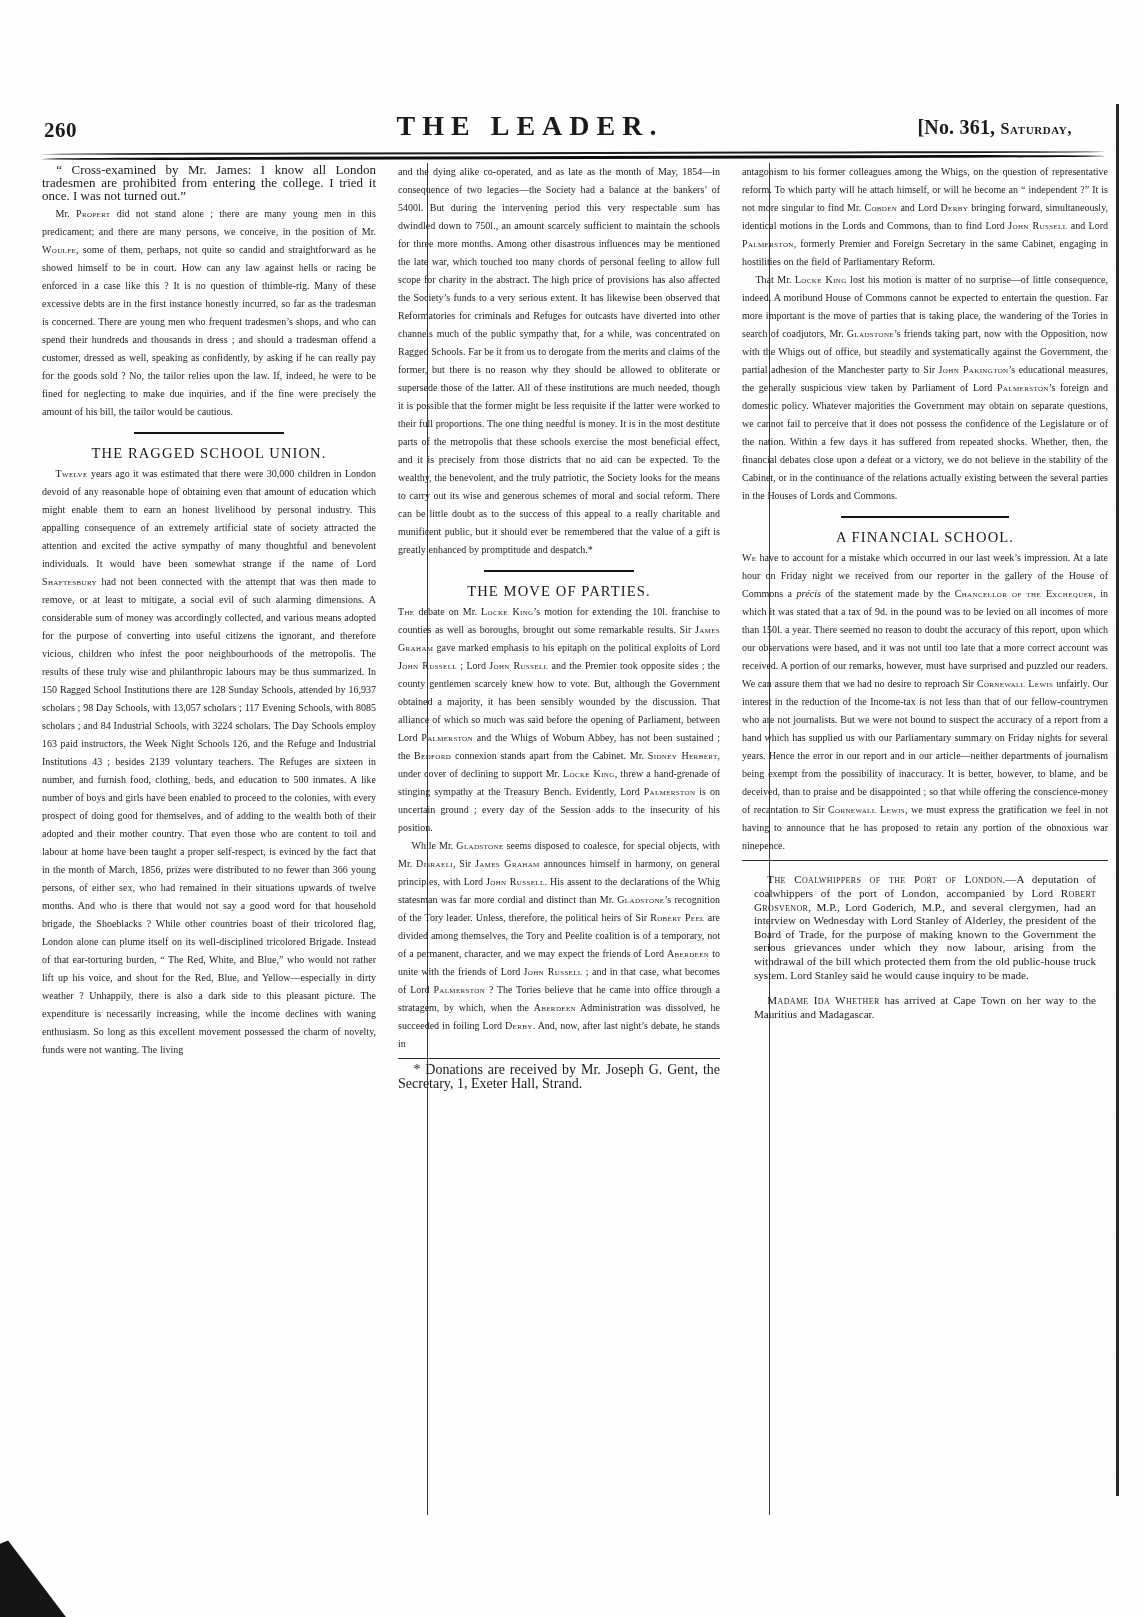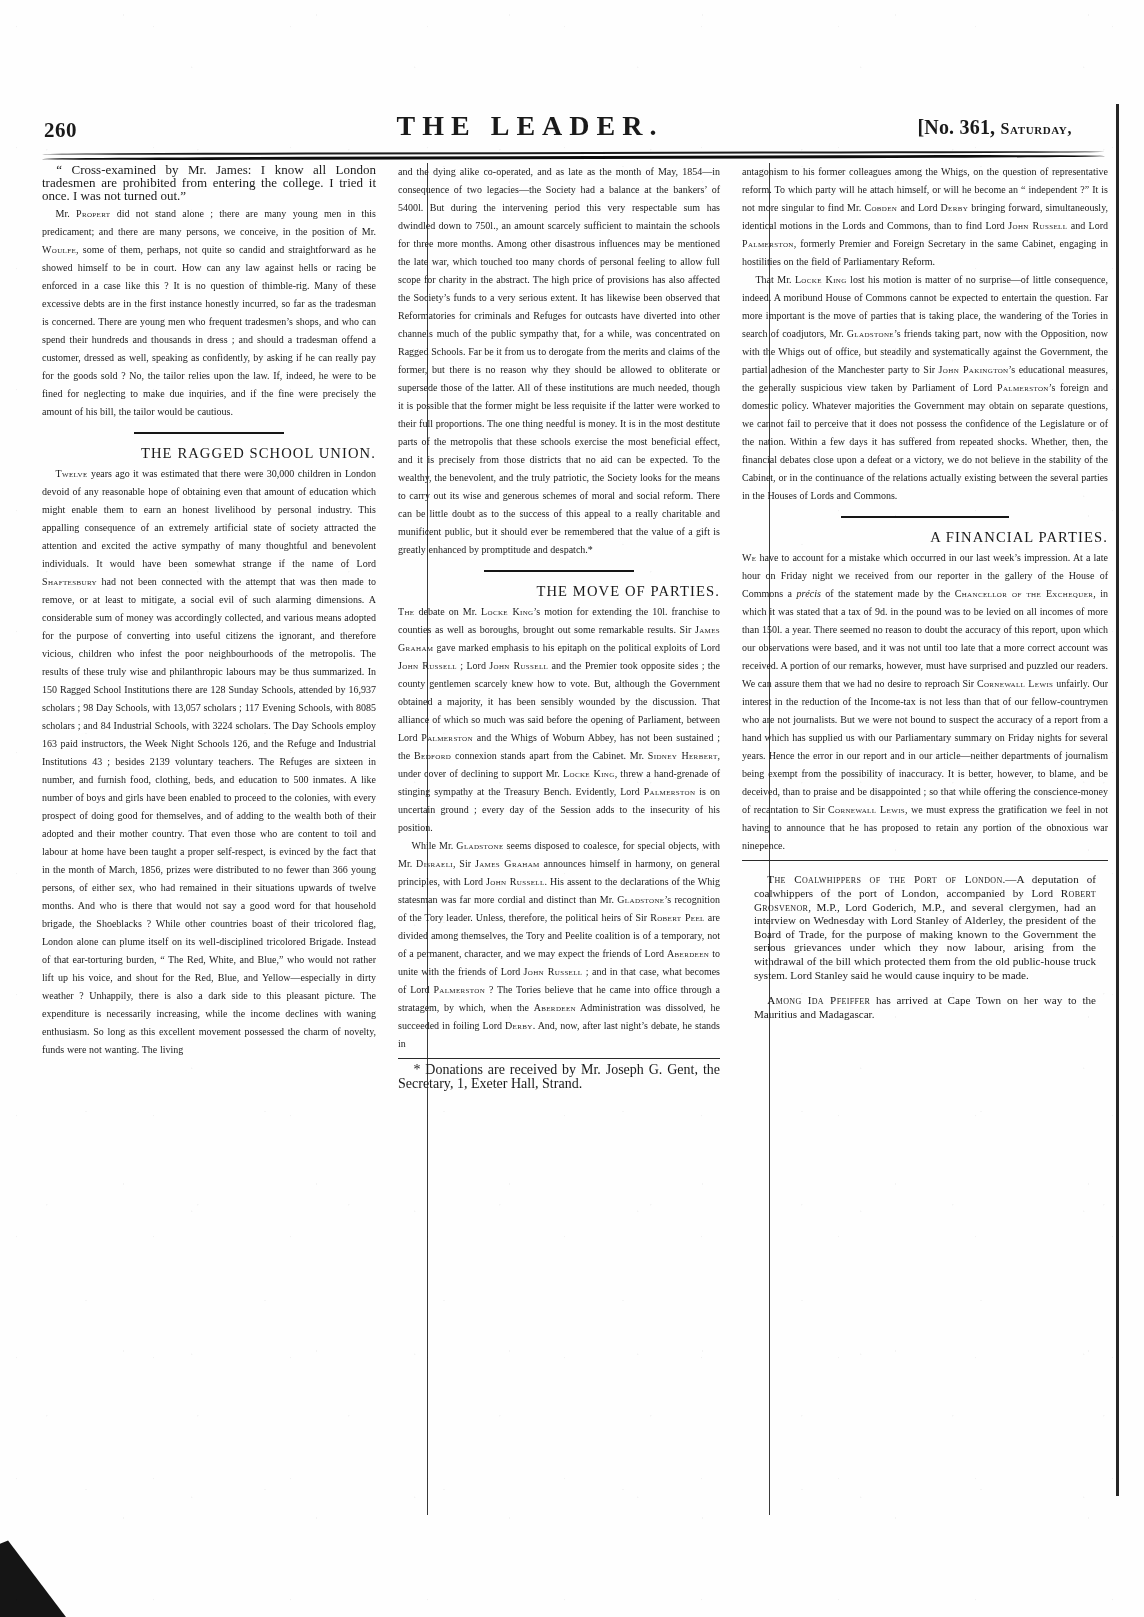--- a/index.html
+++ b/index.html
@@ -174,21 +174,21 @@
     font-variant: small-caps;
     letter-spacing: 0.35px;
   }
   .ital { font-style: italic; }
 
   
   h2.sect {
     margin: 0;
     font-size: 14.6px;
     font-weight: 400;
-    text-align: right;
+    text-align: center;
     letter-spacing: 1.1px;
     padding: 2px 0 3px 0;
   }
 
   .sep-rule {
     width: 150px;
     height: 2px;
     background: #161616;
     margin: 11px auto 9px auto;
   }
@@ -262,26 +262,26 @@
       <div class="short-rule-left"></div>
       <p class="footnote">* Donations are received by Mr. Joseph G. Gent, the Secretary, 1, Exeter Hall, Strand.</p>
     </div>
 
     <div class="col col-3">
       <p class="body noindent">antagonism to his former colleagues among the Whigs, on the question of representative reform. To which party will he attach himself, or will he become an “ independent ?” It is not more singular to find Mr. <span class="sc">Cobden</span> and Lord <span class="sc">Derby</span> bringing forward, simultaneously, identical motions in the Lords and Commons, than to find Lord <span class="sc">John Russell</span> and Lord <span class="sc">Palmerston</span>, formerly Premier and Foreign Secretary in the same Cabinet, engaging in hostilities on the field of Parliamentary Reform.</p>
       <p class="body">That Mr. <span class="sc">Locke King</span> lost his motion is matter of no surprise—of little consequence, indeed. A moribund House of Commons cannot be expected to entertain the question. Far more important is the move of parties that is taking place, the wandering of the Tories in search of coadjutors, Mr. <span class="sc">Gladstone</span>’s friends taking part, now with the Opposition, now with the Whigs out of office, but steadily and systematically against the Government, the partial adhesion of the Manchester party to Sir <span class="sc">John Pakington</span>’s educational measures, the generally suspicious view taken by Parliament of Lord <span class="sc">Palmerston</span>’s foreign and domestic policy. Whatever majorities the Government may obtain on separate questions, we cannot fail to perceive that it does not possess the confidence of the Legislature or of the nation. Within a few days it has suffered from repeated shocks. Whether, then, the financial debates close upon a defeat or a victory, we do not believe in the stability of the Cabinet, or in the continuance of the relations actually existing between the several parties in the Houses of Lords and Commons.</p>
 
       <div class="sep-rule wide"></div>
 
-      <h2 class="sect">A FINANCIAL PARTIES.</h2>
+      <h2 class="sect">A FINANCIAL SCHOOL.</h2>
       <p class="body noindent"><span class="sc">We</span> have to account for a mistake which occurred in our last week’s impression. At a late hour on Friday night we received from our reporter in the gallery of the House of Commons a <span class="ital">précis</span> of the statement made by the <span class="sc">Chancellor of the Exchequer</span>, in which it was stated that a tax of 9d. in the pound was to be levied on all incomes of more than 150l. a year. There seemed no reason to doubt the accuracy of this report, upon which our observations were based, and it was not until too late that a more correct account was received. A portion of our remarks, however, must have surprised and puzzled our readers. We can assure them that we had no desire to reproach Sir <span class="sc">Cornewall Lewis</span> unfairly. Our interest in the reduction of the Income-tax is not less than that of our fellow-countrymen who are not journalists. But we were not bound to suspect the accuracy of a report from a hand which has supplied us with our Parliamentary summary on Friday nights for several years. Hence the error in our report and in our article—neither departments of journalism being exempt from the possibility of inaccuracy. It is better, however, to blame, and be deceived, than to praise and be disappointed ; so that while offering the conscience-money of recantation to Sir <span class="sc">Cornewall Lewis</span>, we must express the gratification we feel in not having to announce that he has proposed to retain any portion of the obnoxious war ninepence.</p>
 
       <div class="short-rule-left"></div>
       <p class="brief"><span class="sc">The Coalwhippers of the Port of London</span>.—A deputation of coalwhippers of the port of London, accompanied by Lord <span class="sc">Robert Grosvenor</span>, M.P., Lord Goderich, M.P., and several clergymen, had an interview on Wednesday with Lord Stanley of Alderley, the president of the Board of Trade, for the purpose of making known to the Government the serious grievances under which they now labour, arising from the withdrawal of the bill which protected them from the old public-house truck system. Lord Stanley said he would cause inquiry to be made.</p>
-      <p class="brief"><span class="sc">Among Ida Pfeiffer</span> has arrived at Cape Town on her way to the Mauritius and Madagascar.</p>
+      <p class="brief"><span class="sc">Madame Ida Whether</span> has arrived at Cape Town on her way to the Mauritius and Madagascar.</p>
     </div>
 
   </div>
 
   <div class="edge-rule-right"></div>
   <div class="corner-artifact"></div>
   <div id="speckle"></div>
 
 </div>
 

